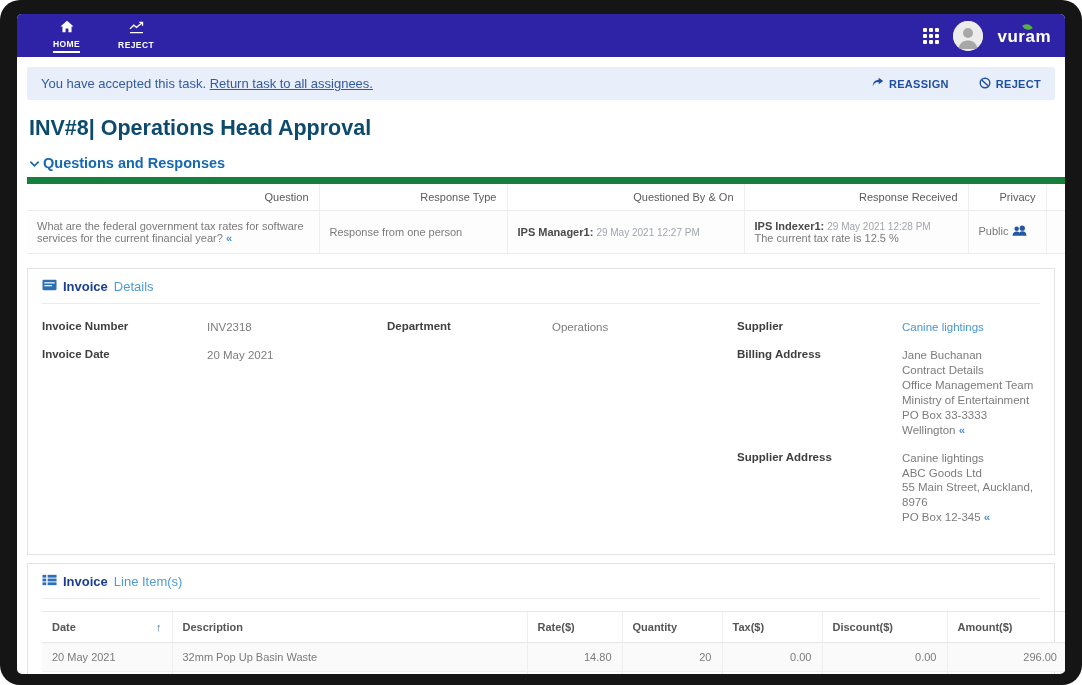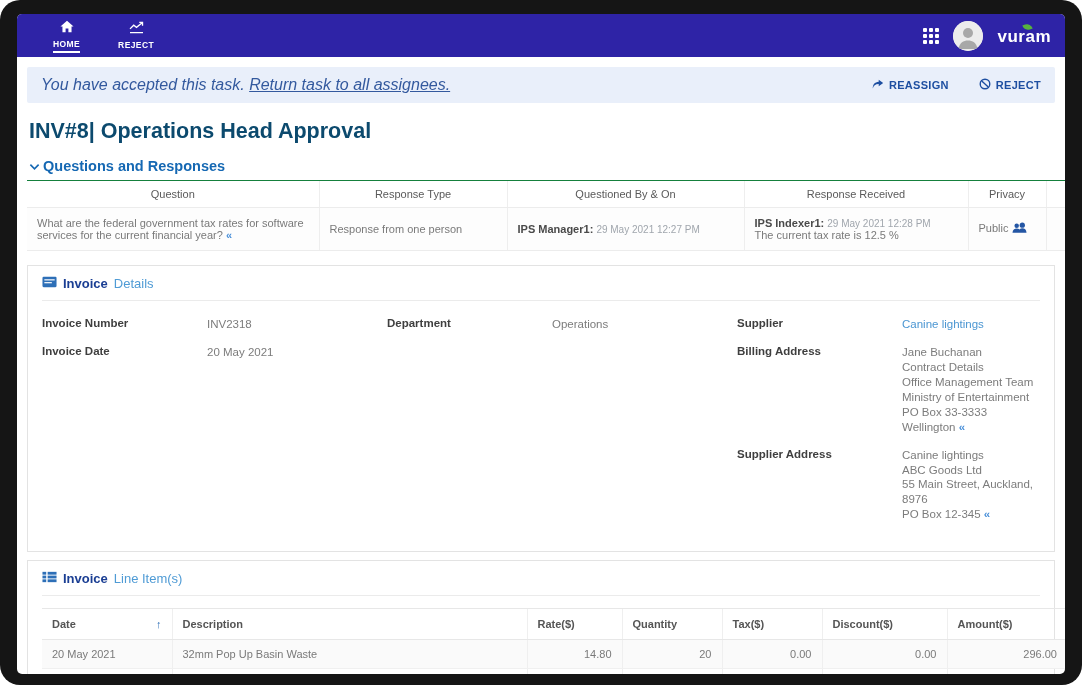--- a/index.html
+++ b/index.html
@@ -17,33 +17,33 @@
   .nav-tab.active .tab-label { border-bottom:2px solid #ffffff; }
   .nav-right { margin-left:auto; display:flex; align-items:center; gap:14px; }
   .grid-icon { display:grid; grid-template-columns:repeat(3,4px); grid-template-rows:repeat(3,4px); gap:2px; }
   .grid-icon span { background:#fff; border-radius:1px; }
   .avatar { width:30px; height:30px; border-radius:50%; background:#ededed; overflow:hidden; display:flex; align-items:flex-end; justify-content:center; }
   .logo { position:relative; color:#ffffff; font-size:17px; font-weight:bold; letter-spacing:.5px; padding-top:2px; }
   .logo .leaf { position:absolute; top:-1px; left:26px; width:9px; height:6px; background:#57b33e; border-radius:0 6px 0 6px; transform:rotate(-18deg); }
 
   
   .banner { margin:10px 10px 0; background:#e9effa; display:flex; align-items:center; justify-content:space-between; padding:9px 14px; border-radius:2px; }
-  .banner-left { font-size:16px; color:#33599e;font-style:italic; }
+  .banner-left { font-size:13px; color:#33599e; }
   .banner-left a { color:#33599e; text-decoration:underline; cursor:pointer; }
   .banner-actions { display:flex; align-items:center; gap:30px; }
   .banner-btn { display:flex; align-items:center; gap:5px; color:#1e4fa1; font-size:11px; font-weight:bold; letter-spacing:.3px; cursor:pointer; background:none; border:none; font-family:inherit; }
 
   
   .page-title { margin:16px 12px 14px; font-size:21.5px; font-weight:600; color:#0c4a6e; }
   .section-head { margin:0 12px 6px; display:flex; align-items:center; gap:3px; color:#1568b3; font-size:14.5px; font-weight:bold; cursor:pointer; }
 
   
   table { border-collapse:collapse; }
   .q-table { width:calc(100% - 20px); margin:4px 10px 0; table-layout:fixed; }
-  .q-table th { font-size:11px; font-weight:400; color:#5a5a5a; text-align:center; padding:7px 10px; border-top:1px solid #15803d; border-bottom:1px solid #ececec; background:#fff; }
+  .q-table th { font-size:11px; font-weight:400; color:#5a5a5a; text-align:right; padding:7px 10px; border-top:7px solid #15803d; border-bottom:1px solid #ececec; background:#fff; }
   .q-table td { font-size:11px; color:#7a7a7a; padding:9px 10px; border-bottom:1px solid #ececec; background:#fdfdfd; vertical-align:middle; }
   .q-table th + th, .q-table td + td { border-left:1px solid #eeeeee; }
   .bold-name { font-weight:bold; color:#4a4a4a; }
   .timestamp { color:#a0a6ad; font-size:10px; }
   .chev-link { color:#4a90d9; font-weight:bold; cursor:pointer; }
 
   
   .card { margin:14px 10px 0; border:1px solid #e3e3e3; padding:10px 14px 16px; background:#fff; }
   .card-head { display:flex; align-items:center; gap:6px; font-size:13px; padding-bottom:9px; border-bottom:1px solid #ebebeb; }
   .card-title-bold { color:#1a3e93; font-weight:bold; }

